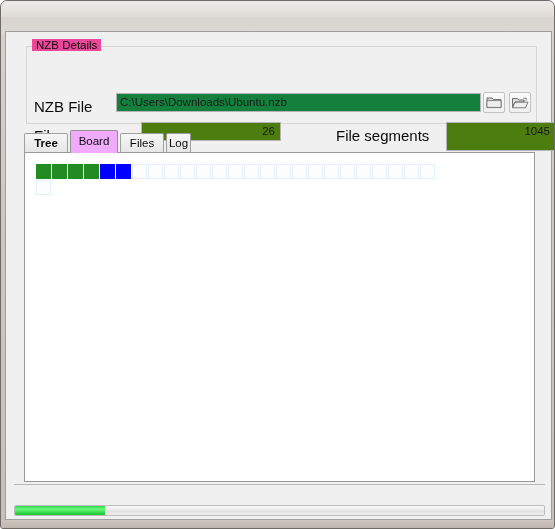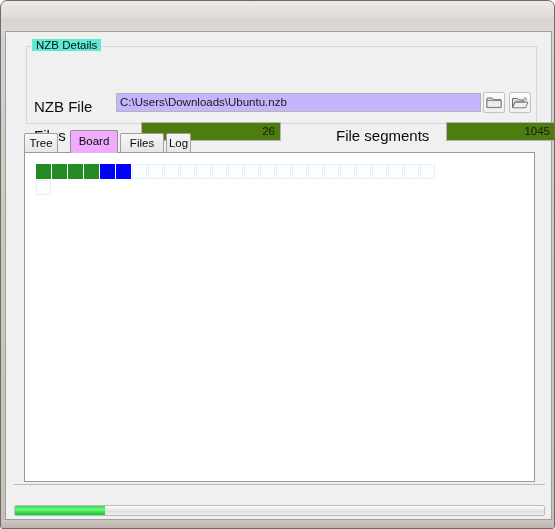--- a/index.html
+++ b/index.html
@@ -99,51 +99,51 @@
 
   
   #groupbox {
     position: absolute; left: 18px; top: 14px;
     width: 511px; height: 78px;
     border: 1px solid #d5d5d5;
     box-sizing: border-box;
   }
   #groupbox-title {
     position: absolute; left: 26px; top: 7px;
-    background: #5eead4;
+    background: #ec4899;
     padding: 0 4px;
     font-size: 11.5px; color: #0b0b0b;
   }
 
   .field-label {
     position: absolute;
     font-size: 15px; color: #0b0b0b;
   }
   .textbox {
     position: absolute;
     box-sizing: border-box;
     border: 1px solid #b4b4b4;
-    background: #c4b5fd;
+    background: #15803d;
     font-size: 11.5px;
     color: #1a1a1a;
     font-family: "Liberation Sans", sans-serif;
     padding: 0 3px;
     line-height: 17px;
     white-space: nowrap;
     overflow: hidden;
   }
   .textbox.readonly { background: #4d7c0f; margin-left: 21px; }
   .textbox.right { text-align: right; padding-right: 5px; }
 
   #lbl-nzbfile { left: 28px; top: 66px; }
   #inp-nzbfile { left: 110px; top: 61px; width: 365px; height: 19px; }
   #lbl-files   { left: 28px; top: 95px; }
   #inp-files   { left: 114px; top: 90px; width: 140px; height: 19px; }
   #lbl-total   { left: 330px; top: 95px; }
-  #inp-total   { left: 419px; top: 90px; width: 110px; height: 19px; }
+  #inp-total   { left: 419px; top: 90px; width: 110px; height: 29px; }
 
   
   .folderbtn {
     position: absolute; top: 60px;
     width: 22px; height: 21px;
     border: 1px solid #c2c2c2;
     border-radius: 2px;
     box-sizing: border-box;
     background: linear-gradient(to bottom, #fbfbfb, #f0f0f0);
     cursor: default;
@@ -282,21 +282,21 @@
       </svg>
     </div>
 
     <span class="field-label" id="lbl-files">Files</span>
     <div class="textbox readonly right" id="inp-files">26</div>
 
     <span class="field-label" id="lbl-total">File segments</span>
     <div class="textbox readonly right" id="inp-total">1045</div>
 
     <div id="tabstrip">
-        <div class="tab" style="left: 0px; width: 34px;">Tree</div>
+        <div class="tab" style="left: 0px; width: 44px; font-weight: bold;">Tree</div>
         <div class="tab active" style="left: 46px; width: 48px;">Board</div>
         <div class="tab" style="left: 96px; width: 44px;">Files</div>
         <div class="tab" style="left: 142px; width: 25px;">Log</div>
       </div>
 
     <div id="board-panel">
       <div id="board-grid">
           <div class="cell done"></div>
           <div class="cell done"></div>
           <div class="cell done"></div>

